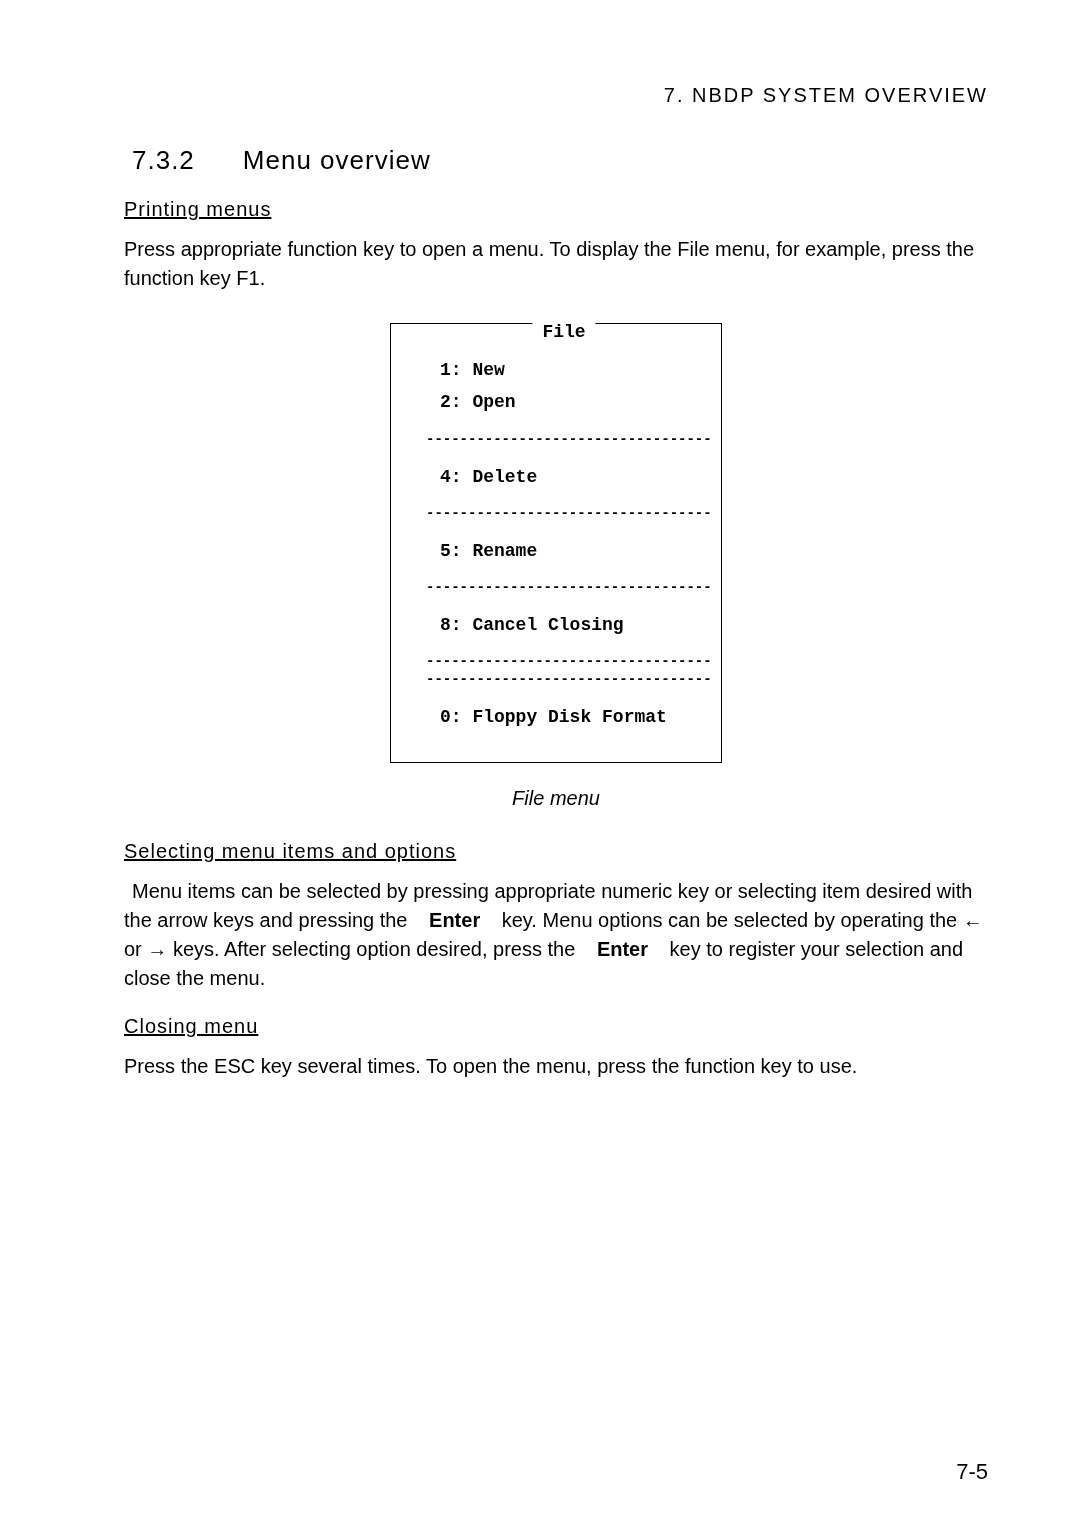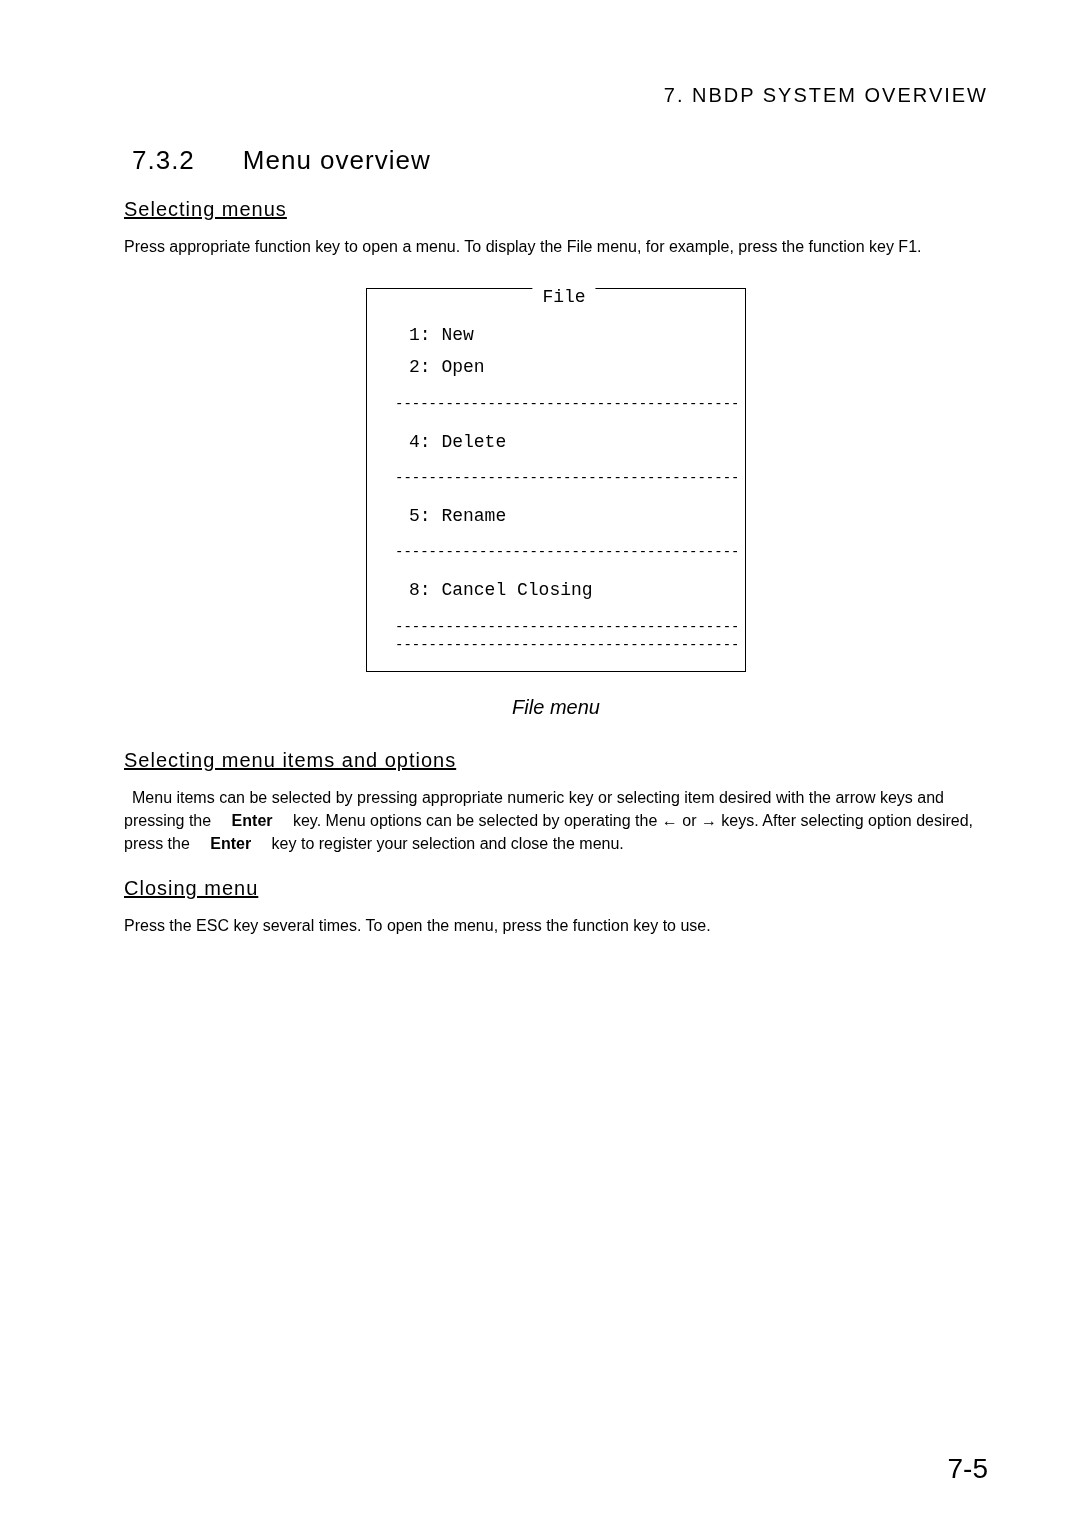--- a/index.html
+++ b/index.html
@@ -32,37 +32,38 @@
       margin-right: 40px;
     }
     .subheading {
       font-size: 20px;
       text-decoration: underline;
       letter-spacing: 1px;
       margin-bottom: 14px;
       margin-top: 10px;
     }
     .body-text {
-      font-size: 16px;
+      font-size: 20px;
       line-height: 1.45;
       margin-bottom: 22px;
     }
     .menu-box-wrapper {
       display: flex;
       justify-content: center;
       margin-bottom: 16px;
     }
     .menu-box {
-      width: 380px;
+      width: 332px;
       border: 1px solid #000;
       position: relative;
-      padding: 14px 0 12px 8px;
+      padding: 14px 0 12px 15px;
       font-family: "Courier New", Courier, monospace;
       font-size: 18px;
       line-height: 1.35;
+      font-weight: bold;
     }
     .menu-title {
       position: absolute;
       top: -12px;
       left: 50%;
       transform: translateX(-50%);
       background: #fff;
       padding: 0 10px;
       font-family: "Courier New", Courier, monospace;
       font-size: 18px;
@@ -92,33 +93,33 @@
       font-size: 20px;
       margin-bottom: 30px;
     }
     .bold {
       font-weight: bold;
     }
     .page-number {
       position: absolute;
       bottom: 50px;
       right: 100px;
-      font-size: 28px;
+      font-size: 22px;
     }
   </style>
 </head>
 <body>
 
 <div class="header-right">7. NBDP SYSTEM OVERVIEW</div>
 
 <div class="section-title">
   <span class="section-num">7.3.2</span><span>Menu overview</span>
 </div>
 
-<div class="subheading">Selecting menus</div>
+<div class="subheading">Printing menus</div>
 
 <p class="body-text">Press appropriate function key to open a menu. To display the File menu, for example, press the function key F1.</p>
 
 <div class="menu-box-wrapper">
   <div class="menu-box">
     <div class="menu-title">File</div>
     <div class="menu-group">
       <div class="menu-item">1: New</div>
       <div class="menu-item">2: Open</div>
     </div>
@@ -129,20 +130,23 @@
     <div class="menu-sep">-------------------------------------------------</div>
     <div class="menu-group">
       <div class="menu-item">5: Rename</div>
     </div>
     <div class="menu-sep">-------------------------------------------------</div>
     <div class="menu-group">
       <div class="menu-item">8: Cancel Closing</div>
     </div>
     <div class="menu-sep">-------------------------------------------------</div>
     <div class="menu-sep">-------------------------------------------------</div>
+    <div class="menu-group">
+      <div class="menu-item">0: Floppy Disk Format</div>
+    </div>
   </div>
 </div>
 
 <div class="figure-caption">File menu</div>
 
 <div class="subheading">Selecting menu items and options</div>
 
 <p class="body-text"><span>Menu items can be selected by pressing appropriate numeric key or selecting item desired with the arrow keys and pressing the </span><span class="bold">Enter</span><span> key. Menu options can be selected by operating the ← or → keys. After selecting option desired, press the </span><span class="bold">Enter</span><span> key to register your selection and close the menu.</span></p>
 
 <div class="subheading">Closing menu</div>

